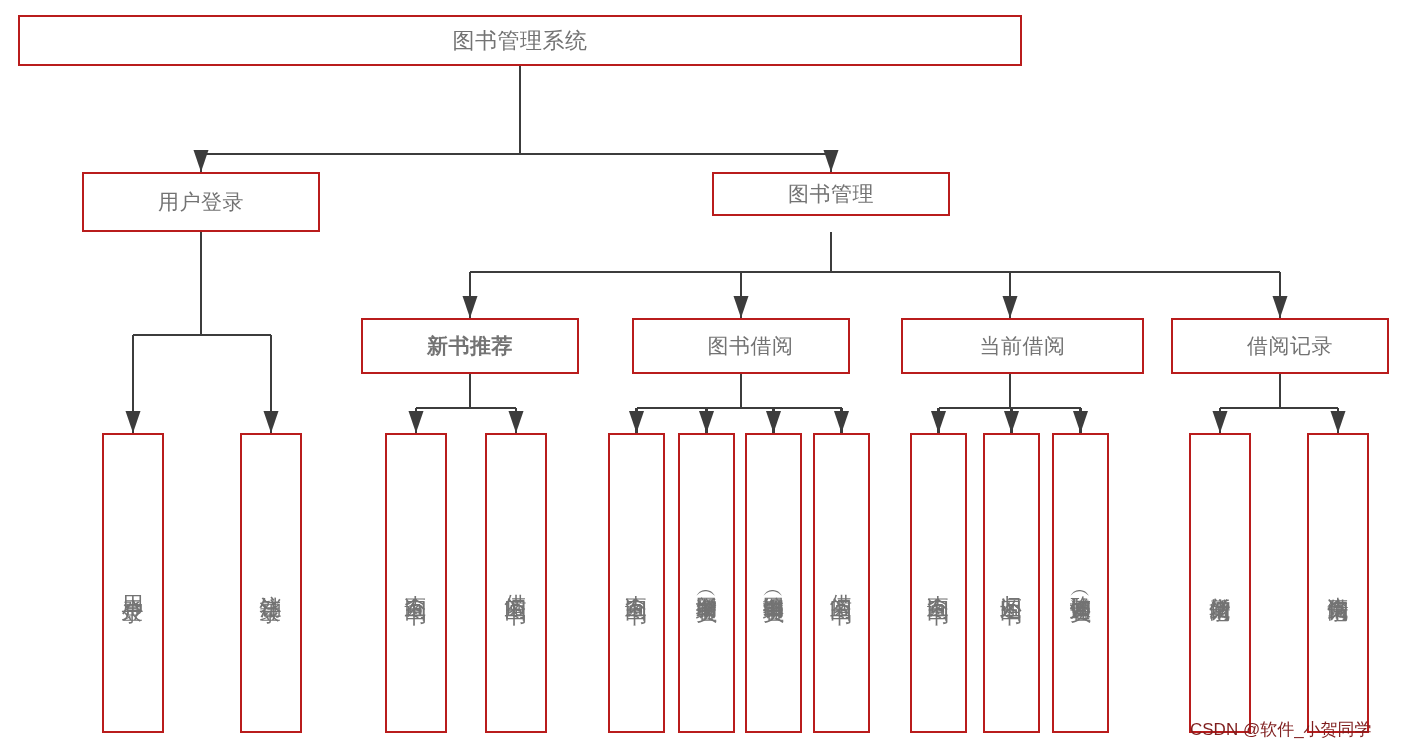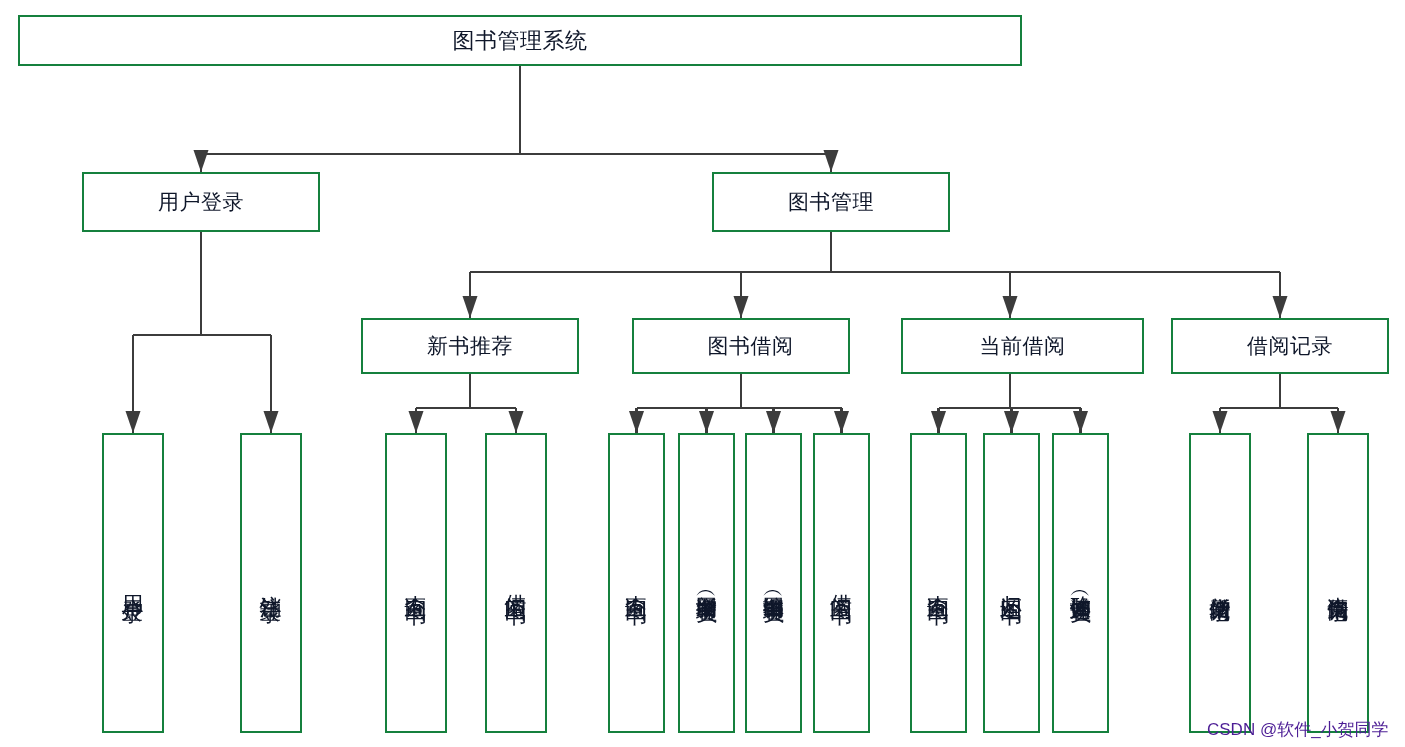--- a/index.html
+++ b/index.html
@@ -23,25 +23,25 @@
     left: 0;
     top: 0;
     width: 1405px;
     height: 747px;
     pointer-events: none;
   }
   .node {
     position: absolute;
     box-sizing: border-box;
     background: #ffffff;
-    border: 2px solid #15803d;
+    border: 2px solid #b91c1c;
     display: flex;
     align-items: center;
     justify-content: center;
-    color: #0f172a;
+    color: #737373;
     z-index: 2;
   }
   .node-label {
     display: block;
     text-align: center;
     line-height: 1.35;
     letter-spacing: 0.5px;
   }
   
   .node.horiz .node-label {
@@ -139,24 +139,24 @@
       <polygon points="1330.5,411 1345.5,411 1338,433" fill="#3c3c3c"></polygon>
     </svg>
 
   <div id="nodes-layer">
       <div class="node horiz root" style="left: 18px; top: 15px; width: 1004px; height: 51px;">
         <span class="node-label">图书管理系统</span>
       </div>
       <div class="node horiz" style="left: 82px; top: 172px; width: 238px; height: 60px;">
         <span class="node-label">用户登录</span>
       </div>
-      <div class="node horiz" style="left: 712px; top: 172px; width: 238px; height: 60px;">
+      <div class="node horiz" style="left: 712px; top: 172px; width: 238px; height: 44px;">
         <span class="node-label">图书管理</span>
       </div>
-      <div class="node horiz" style="left: 361px; top: 318px; width: 218px; height: 56px;">
+      <div class="node horiz" style="left: 361px; top: 318px; width: 218px; height: 56px; font-weight: bold;">
         <span class="node-label">新书推荐</span>
       </div>
       <div class="node horiz" style="left: 632px; top: 318px; width: 218px; height: 56px; padding-left: 19px;">
         <span class="node-label">图书借阅</span>
       </div>
       <div class="node horiz" style="left: 901px; top: 318px; width: 243px; height: 56px;">
         <span class="node-label">当前借阅</span>
       </div>
       <div class="node horiz" style="left: 1171px; top: 318px; width: 218px; height: 56px; padding-left: 20px;">
         <span class="node-label">借阅记录</span>
@@ -195,15 +195,15 @@
         <span class="node-label">确认归还（管理员）</span>
       </div>
       <div class="node vert tight" style="left: 1189px; top: 433px; width: 62px; height: 300px;">
         <span class="node-label">新增借阅记录</span>
       </div>
       <div class="node vert tight" style="left: 1307px; top: 433px; width: 62px; height: 300px;">
         <span class="node-label">查询借阅记录</span>
       </div>
     </div>
 
-  <div class="watermark" style="left: 1190px; top: 718px; color: #4c1d95; margin-left: 17px;">CSDN @软件_小贺同学</div>
+  <div class="watermark" style="left: 1190px; top: 718px; color: #7f1d1d;">CSDN @软件_小贺同学</div>
 
 </div>
 
 </body></html>

